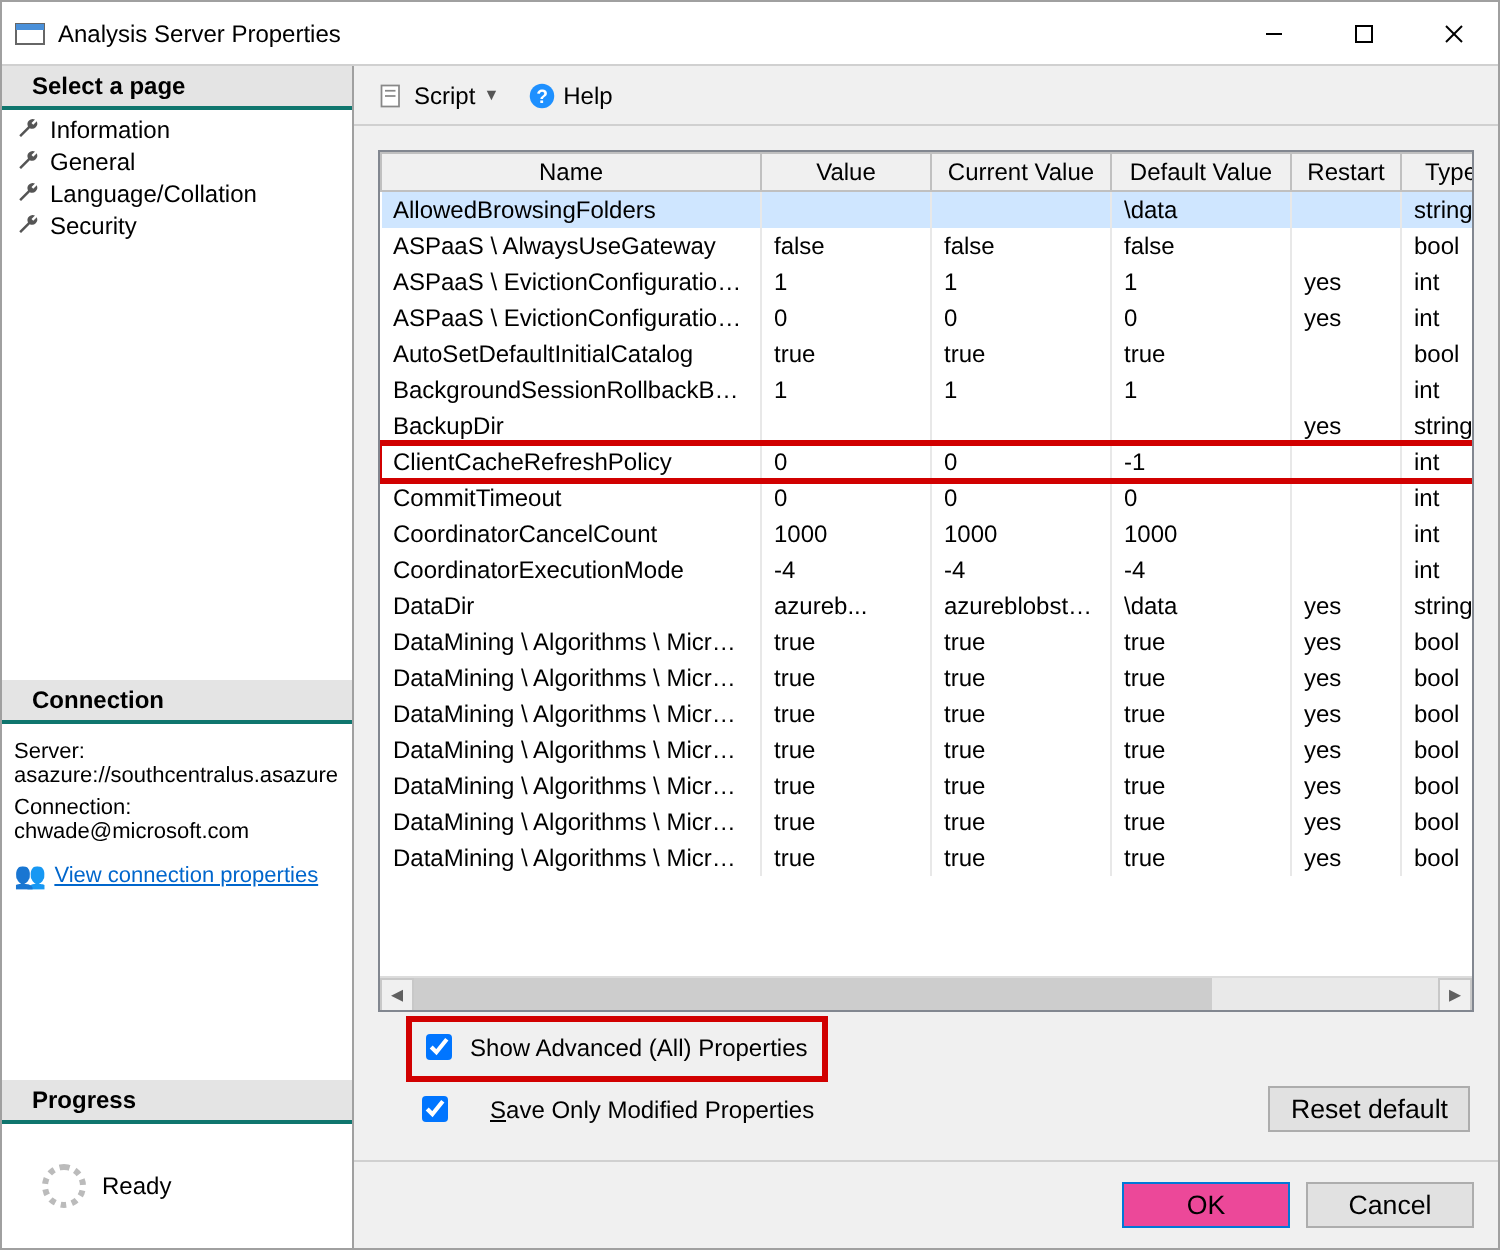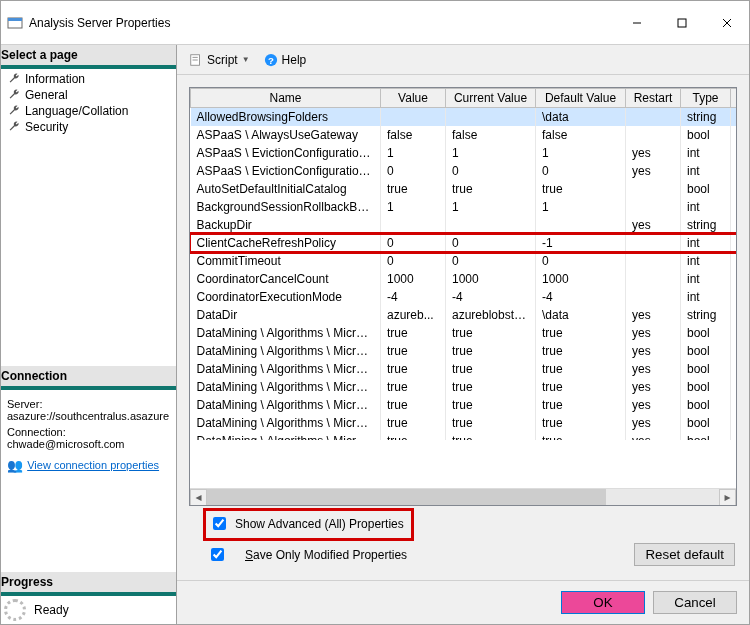--- a/index.html
+++ b/index.html
@@ -1,49 +1,49 @@
 <!DOCTYPE html>
 <html><head>
 <meta charset="utf-8">
 <style>
   * { box-sizing: border-box; }
   html, body { margin:0; padding:0; font-family: "Segoe UI", Tahoma, sans-serif; font-size:12px; background:#fff; color:#000; }
   .window { width:750px; height:625px; border:1px solid #a0a0a0; display:flex; flex-direction:column; background:#fff; }
-  .titlebar { height:44px; display:flex; align-items:center; border-bottom:1px solid #d0d0d0; }
+  .titlebar { height:32px; display:flex; align-items:center; border-bottom:1px solid #d0d0d0; }
   .titlebar .icon { width:16px; height:16px; margin:0 6px; display:flex; align-items:center; justify-content:center; }
   .titlebar .title { flex:0 0 auto; }
   .titlebar .spacer { flex:1; }
   .winbtn { width:45px; height:29px; display:flex; align-items:center; justify-content:center; color:#333; }
   .body { flex:1; display:flex; min-height:0; }
   .sidebar { width:176px; border-right:1px solid #a0a0a0; display:flex; flex-direction:column; background:#f0f0f0; }
-  .section-hdr { background:#e4e4e4; border-bottom:4px solid #0f766e; padding:3px 0; font-weight:bold; }
+  .section-hdr { background:#e4e4e4; border-bottom:2px solid #0f766e; padding:3px 15px; font-weight:bold; }
   .pagelist { background:#fff; padding:2px 0; }
   .page-item { display:flex; align-items:center; padding:1px 6px; gap:4px; }
   .page-item svg { width:14px; height:14px; flex:0 0 14px; }
   .sidebar .fill { flex:1; background:#fff; }
   .conn { background:#fff; padding:4px 6px 8px 6px; font-size:11px; }
   .conn .lbl { color:#000; margin-top:4px; }
   .conn .val { color:#000; white-space:nowrap; overflow:hidden; text-overflow:clip; }
   .conn a { color:#0066cc; text-decoration:underline; }
   .conn .linkrow { display:flex; align-items:center; gap:4px; margin-top:8px; }
-  .progress { background:#fff; padding:3px; display:flex; align-items:center; gap:8px; }
+  .progress { background:#fff; padding:20px; display:flex; align-items:center; gap:8px; }
   .spinner { width:22px; height:22px; border:3px dotted #bbb; border-radius:50%; }
   .main { flex:1; display:flex; flex-direction:column; min-width:0; background:#f0f0f0; }
   .toolbar { height:30px; display:flex; gap:6px; padding:0 8px; border-bottom:1px solid #d0d0d0; }
   .toolbar .tb-item { display:flex; align-items:center; gap:4px; padding:2px 4px; }
   .toolbar svg { width:14px; height:14px; }
   .dd-arrow { font-size:8px; color:#555; }
   .gridwrap { flex:1; margin:12px 12px 0 12px; border:1px solid #828790; background:#fff; overflow:hidden; display:flex; flex-direction:column; min-height:0;gap:48px; }
   .gridscroll { flex:1; overflow:auto; }
   table.grid { border-collapse:collapse; width:100%; table-layout:fixed; }
   table.grid th { background:#f0f0f0; border:1px solid #c0c0c0; font-weight:normal; padding:2px 4px; text-align:center; position:sticky; top:0; }
   table.grid td { border-right:1px solid #e8e8e8; padding:1px 6px; white-space:nowrap; overflow:hidden; text-overflow:ellipsis; height:18px; }
   tr.sel td { background:#cfe6ff; }
   .col-name { width:190px; text-align:left;}
-  .col-val { width:65px; }
+  .col-val { width:85px; }
   .col-cur { width:90px; }
   .col-def { width:90px; }
   .col-res { width:55px; }
   .col-typ { width:50px; }
   .col-scroll { width:20px; }
   .hscrollbar { height:17px; background:#f0f0f0; border-top:1px solid #dcdcdc; display:flex; align-items:center; }
   .hscrollbar .left, .hscrollbar .right { width:17px; height:17px; display:flex; align-items:center; justify-content:center; color:#606060; border:1px solid #c8c8c8; background:#f0f0f0;}
   .hscrollbar .track { flex:1; height:17px; background:#e9e9e9; position:relative; }
   .hscrollbar .thumb { position:absolute; left:0; top:0; height:100%; width:78%; background:#cdcdcd; }
   .highlight { position:relative; }

